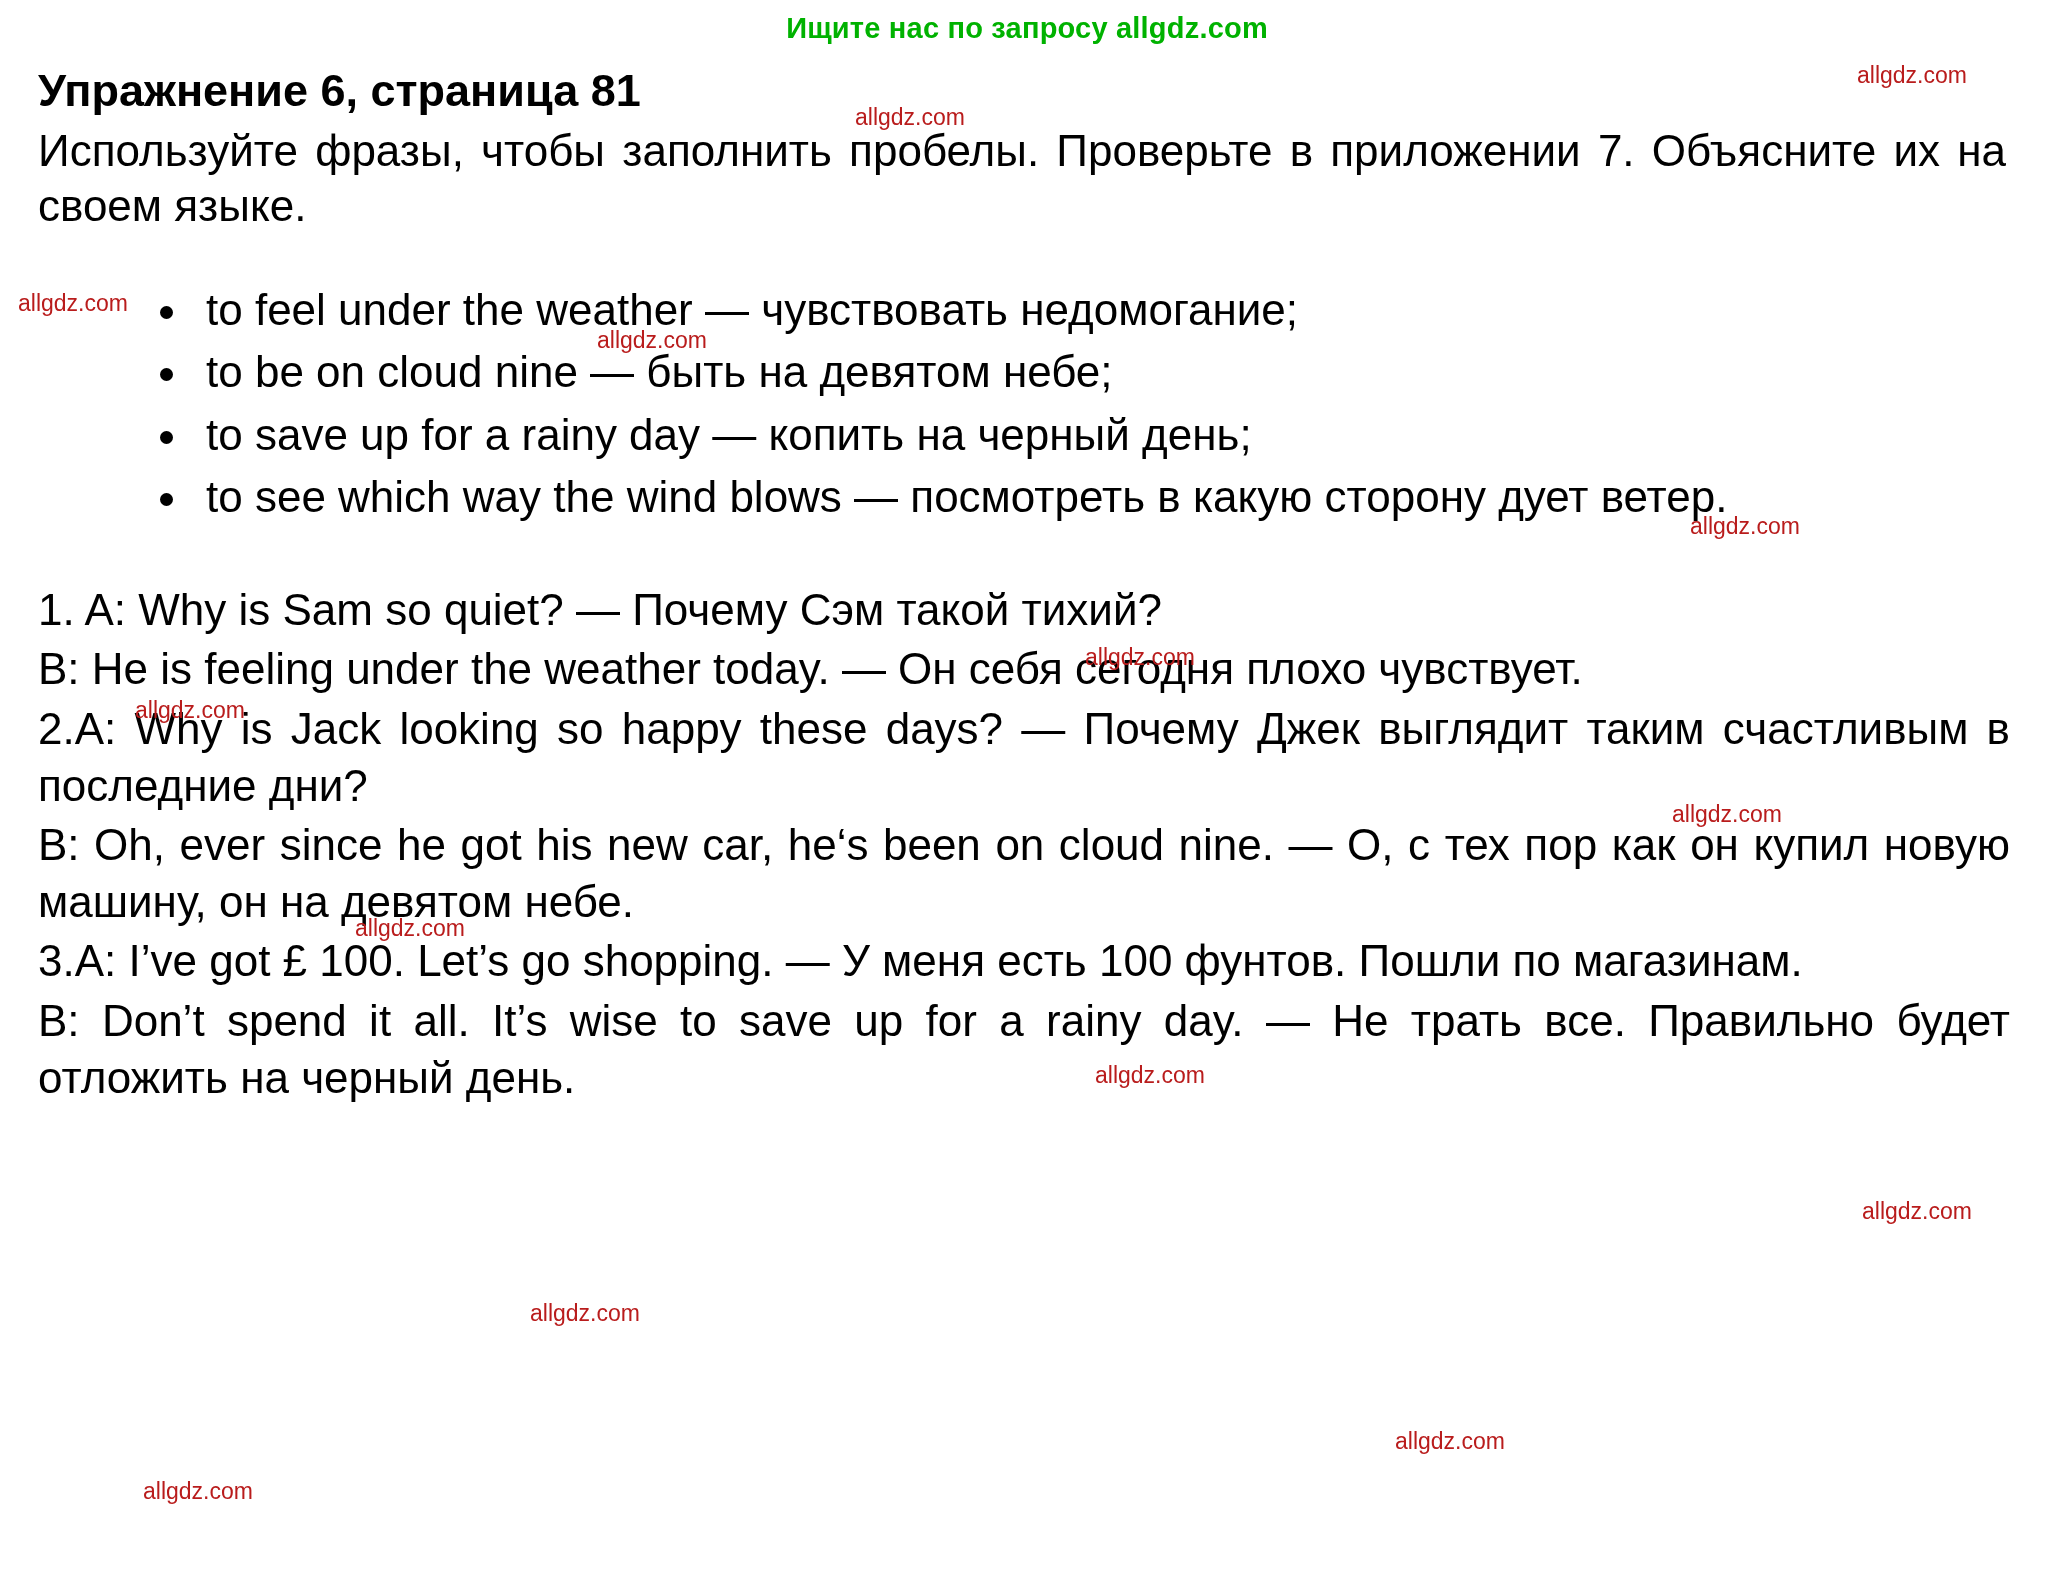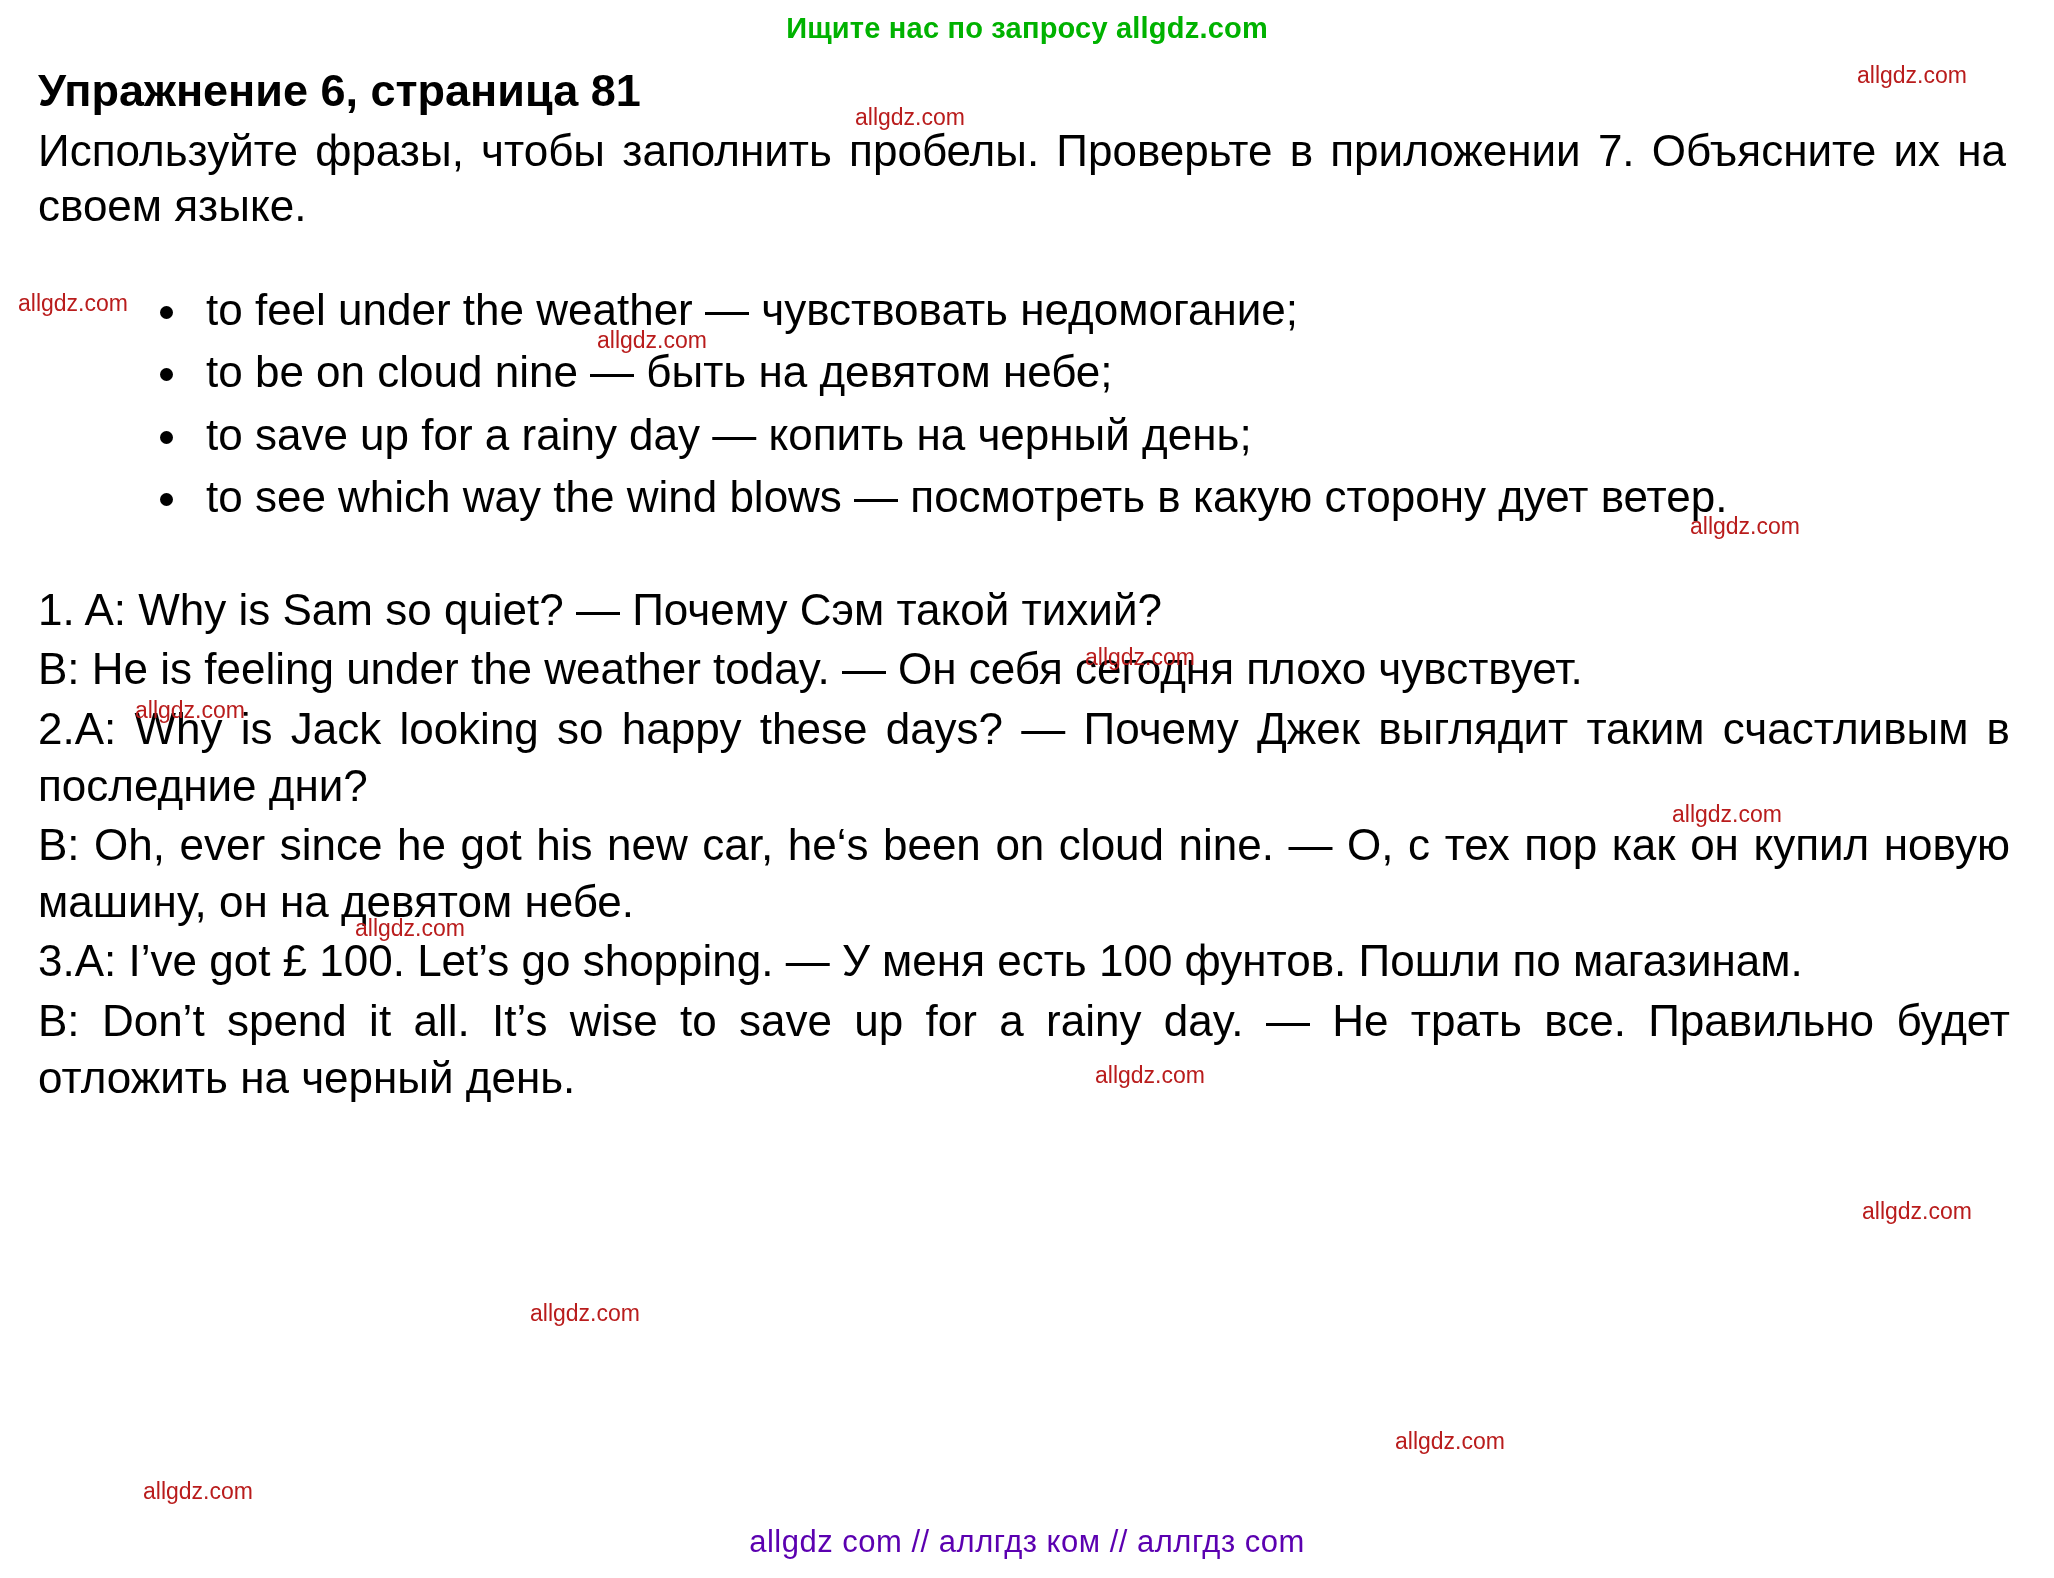--- a/index.html
+++ b/index.html
@@ -123,21 +123,20 @@
 
   <div class="dialogues">
     <div class="dlg-line">1. A: Why is Sam so quiet? — Почему Сэм такой тихий?</div>
     <div class="dlg-line">B: He is feeling under the weather today. — Он себя сегодня плохо чувствует.</div>
     <div class="dlg-line">2.A: Why is Jack looking so happy these days? — Почему Джек выглядит таким счастливым в последние дни?</div>
     <div class="dlg-line">B: Oh, ever since he got his new car, he‘s been on cloud nine. — О, с тех пор как он купил новую машину, он на девятом небе.</div>
     <div class="dlg-line">3.A: I’ve got £ 100. Let’s go shopping. — У меня есть 100 фунтов. Пошли по магазинам.</div>
     <div class="dlg-line">B: Don’t spend it all. It’s wise to save up for a rainy day. — Не трать все. Правильно будет отложить на черный день.</div>
   </div>
 
-  <div class="bottom-banner">allgdz com  //  аллгдз ком  //  аллгдз com</div>
 
   <div id="wm-layer">
       <div class="wm" style="left: 1857px; top: 62px;">allgdz.com</div>
       <div class="wm" style="left: 855px; top: 104px;">allgdz.com</div>
       <div class="wm" style="left: 18px; top: 290px;">allgdz.com</div>
       <div class="wm" style="left: 597px; top: 327px;">allgdz.com</div>
       <div class="wm" style="left: 1690px; top: 513px;">allgdz.com</div>
       <div class="wm" style="left: 1085px; top: 644px;">allgdz.com</div>
       <div class="wm" style="left: 135px; top: 697px;">allgdz.com</div>
       <div class="wm" style="left: 1672px; top: 801px;">allgdz.com</div>

